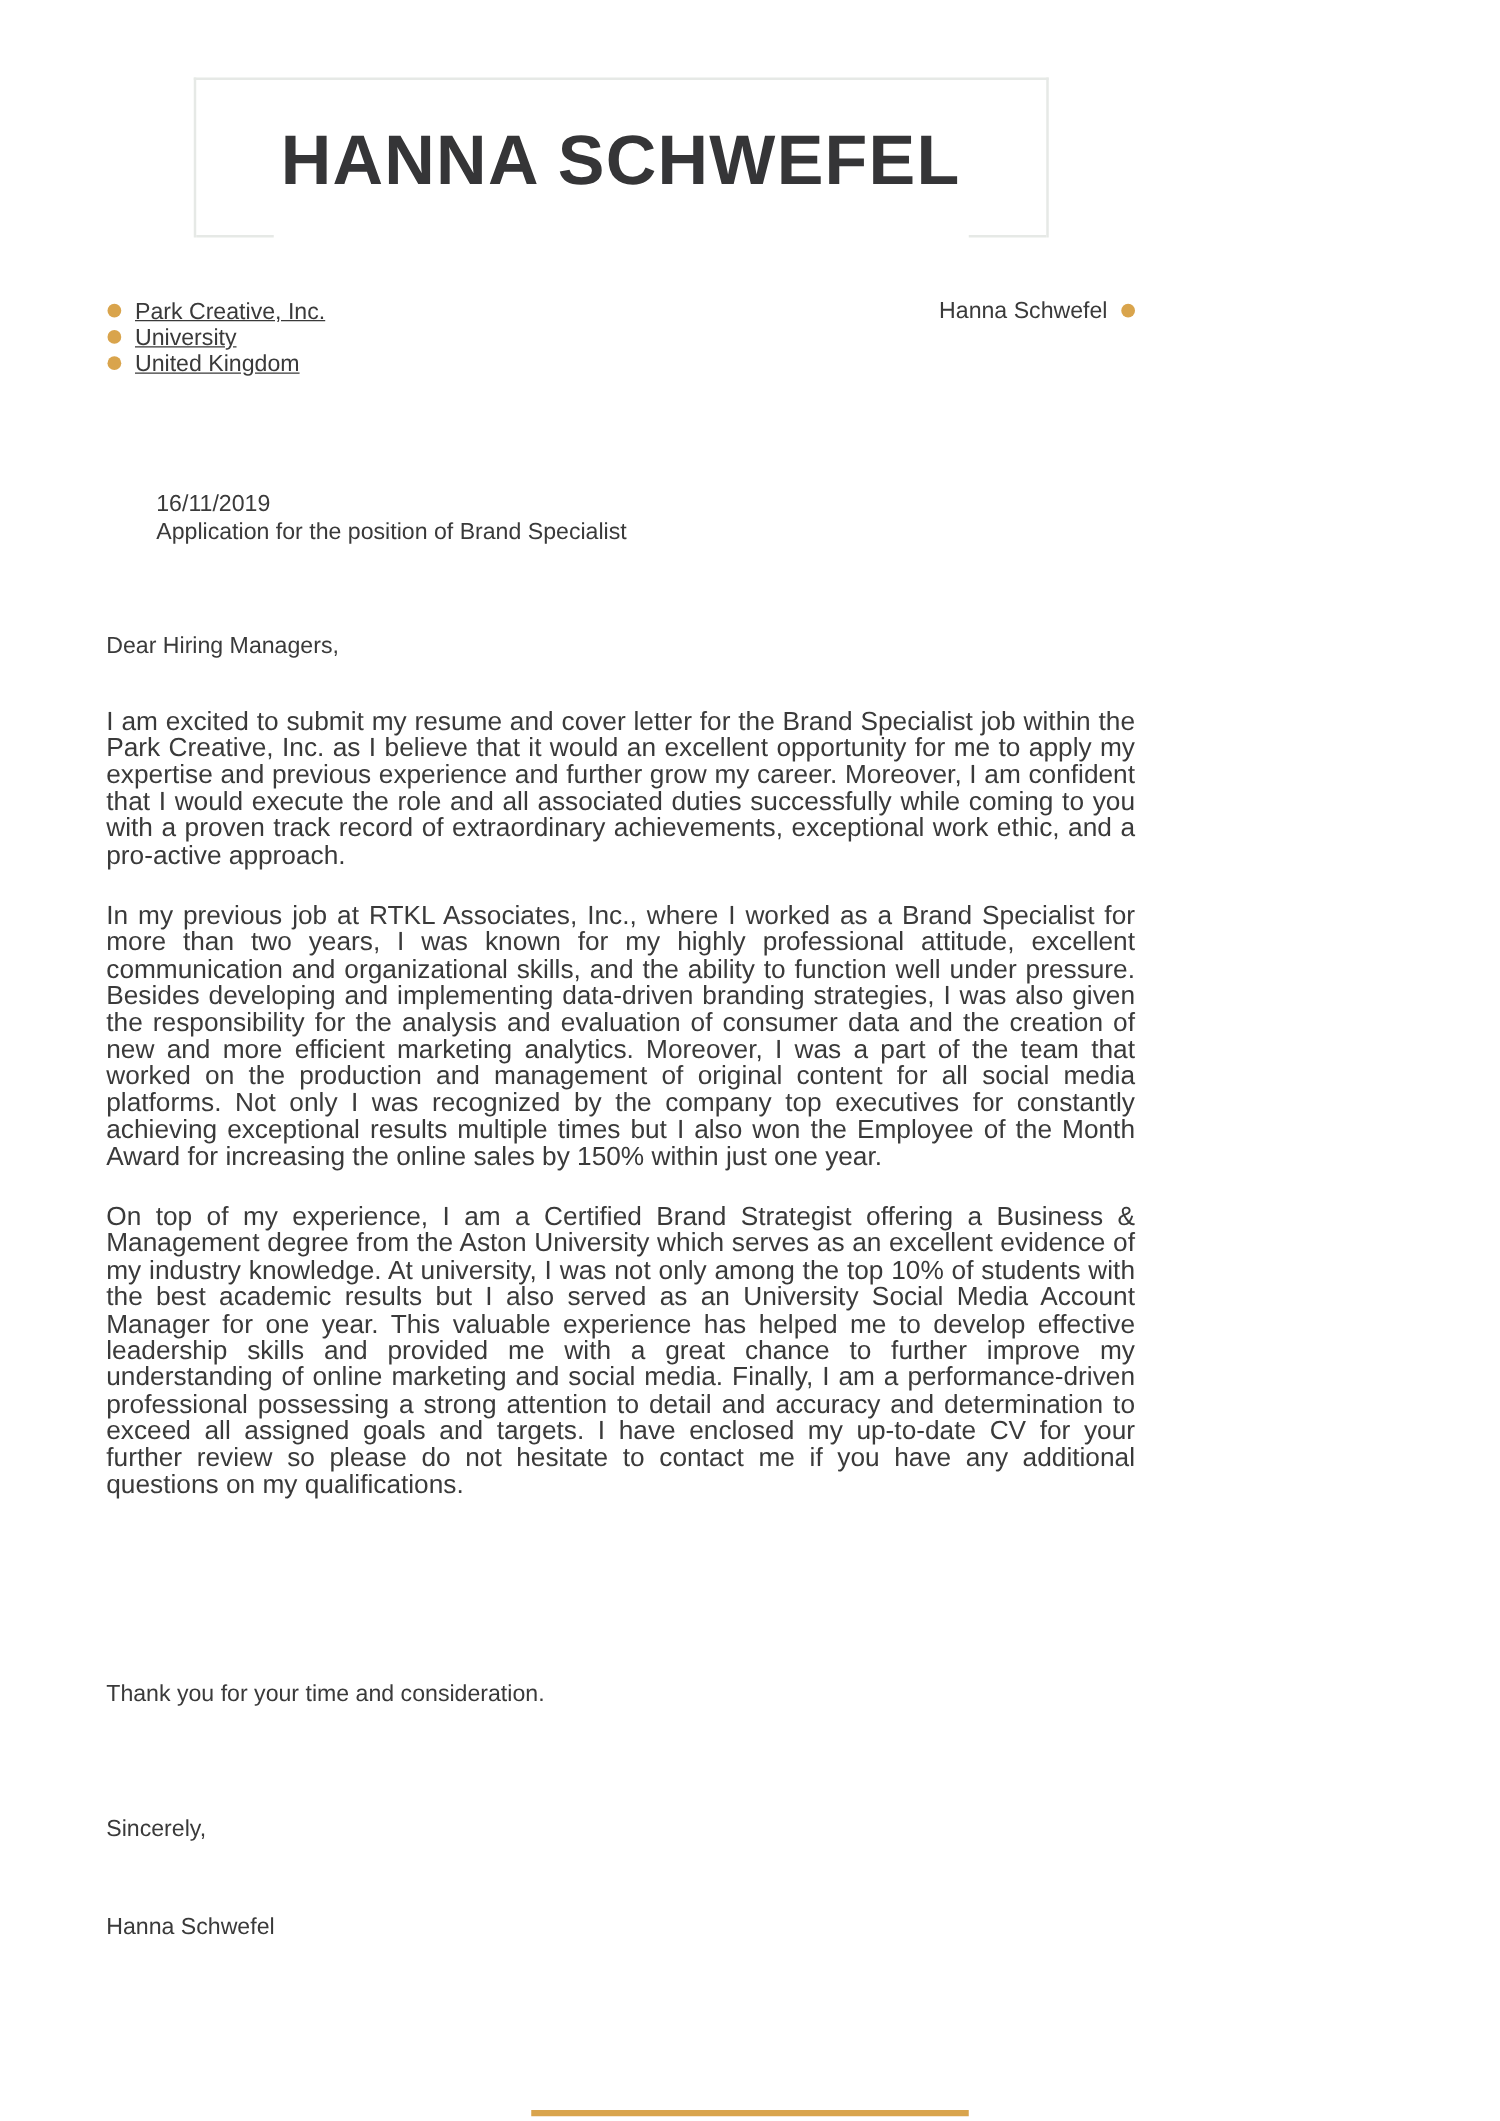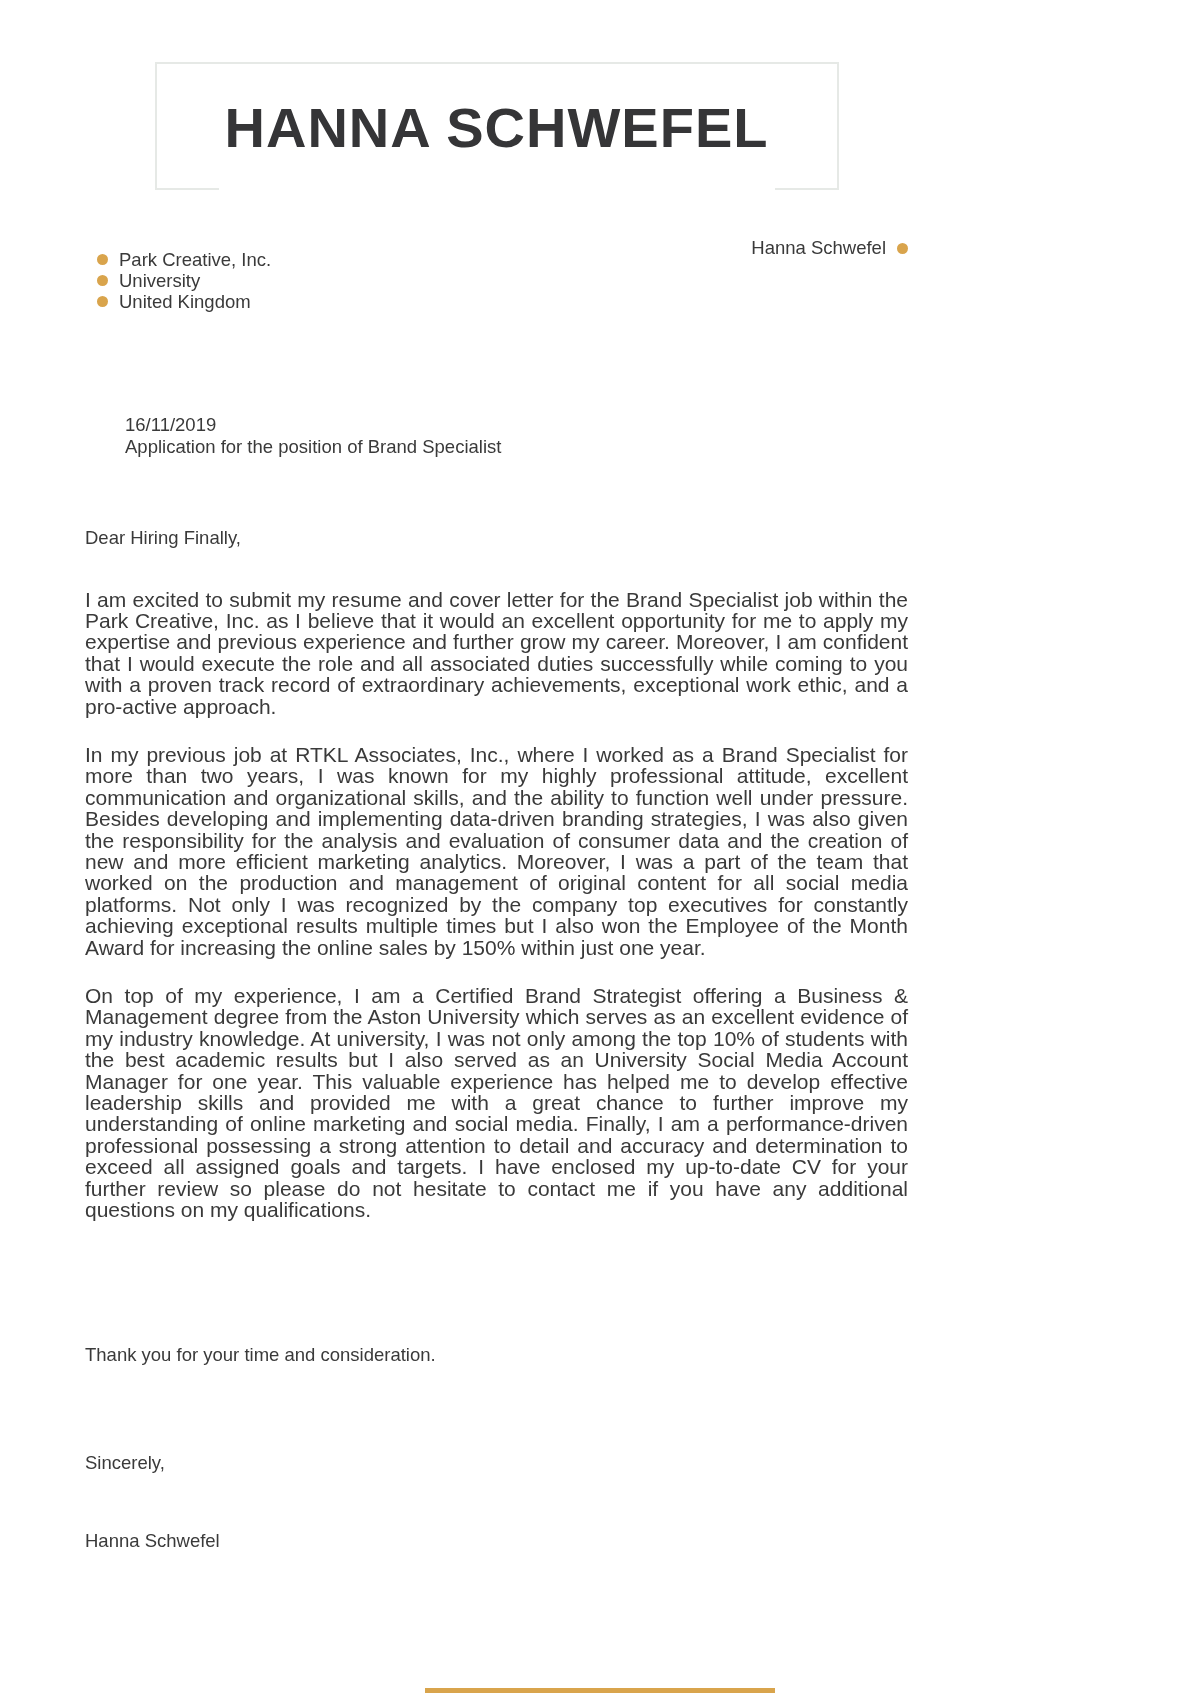--- a/index.html
+++ b/index.html
@@ -49,21 +49,21 @@
   .content {
     padding: 0 85px;
   }
   .contact-row {
     display: flex;
     justify-content: space-between;
     margin-top: 47px;
     font-size: 18.5px;
     line-height: 21px;
   }
-  .recipient-list { list-style: none; margin: 12px; padding: 0; }
+  .recipient-list { list-style: none; margin: 1px; padding: 0; text-decoration: underline; }
   .recipient-list li { display: flex; align-items: center; }
   .dot {
     display: inline-block;
     width: 11px;
     height: 11px;
     border-radius: 50%;
     background: var(--accent, #d9a44c);
     flex: 0 0 auto;
   }
   .recipient-list .dot { margin-right: 11px; }
@@ -143,21 +143,21 @@
       <div class="sender-line">
         <span>Hanna Schwefel</span><span class="dot"></span>
       </div>
     </div>
 
     <div class="meta-block">
       <div>16/11/2019</div>
       <div>Application for the position of Brand Specialist</div>
     </div>
 
-    <div class="salutation">Dear Hiring Finally,</div>
+    <div class="salutation">Dear Hiring Managers,</div>
 
     <div class="body-text">
       <p>I am excited to submit my resume and cover letter for the Brand Specialist job within the Park Creative, Inc. as I believe that it would an excellent opportunity for me to apply my expertise and previous experience and further grow my career. Moreover, I am confident that I would execute the role and all associated duties successfully while coming to you with a proven track record of extraordinary achievements, exceptional work ethic, and a pro-active approach.</p>
       <p>In my previous job at RTKL Associates, Inc., where I worked as a Brand Specialist for more than two years, I was known for my highly professional attitude, excellent communication and organizational skills, and the ability to function well under pressure. Besides developing and implementing data-driven branding strategies, I was also given the responsibility for the analysis and evaluation of consumer data and the creation of new and more efficient marketing analytics. Moreover, I was a part of the team that worked on the production and management of original content for all social media platforms. Not only I was recognized by the company top executives for constantly achieving exceptional results multiple times but I also won the Employee of the Month Award for increasing the online sales by 150% within just one year.</p>
       <p>On top of my experience, I am a Certified Brand Strategist offering a Business &amp; Management degree from the Aston University which serves as an excellent evidence of my industry knowledge. At university, I was not only among the top 10% of students with the best academic results but I also served as an University Social Media Account Manager for one year. This valuable experience has helped me to develop effective leadership skills and provided me with a great chance to further improve my understanding of online marketing and social media. Finally, I am a performance-driven professional possessing a strong attention to detail and accuracy and determination to exceed all assigned goals and targets. I have enclosed my up-to-date CV for your further review so please do not hesitate to contact me if you have any additional questions on my qualifications.</p>
     </div>
 
   </div>
 
   <div class="closing-thanks">Thank you for your time and consideration.</div>

